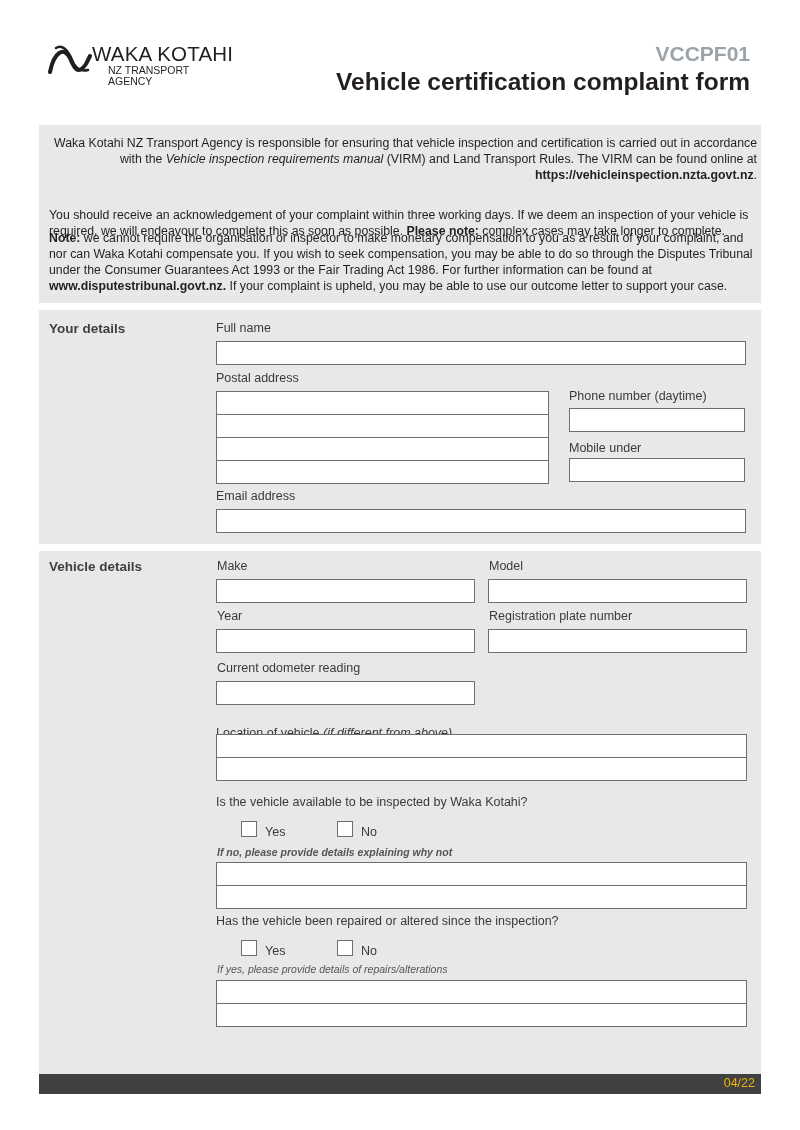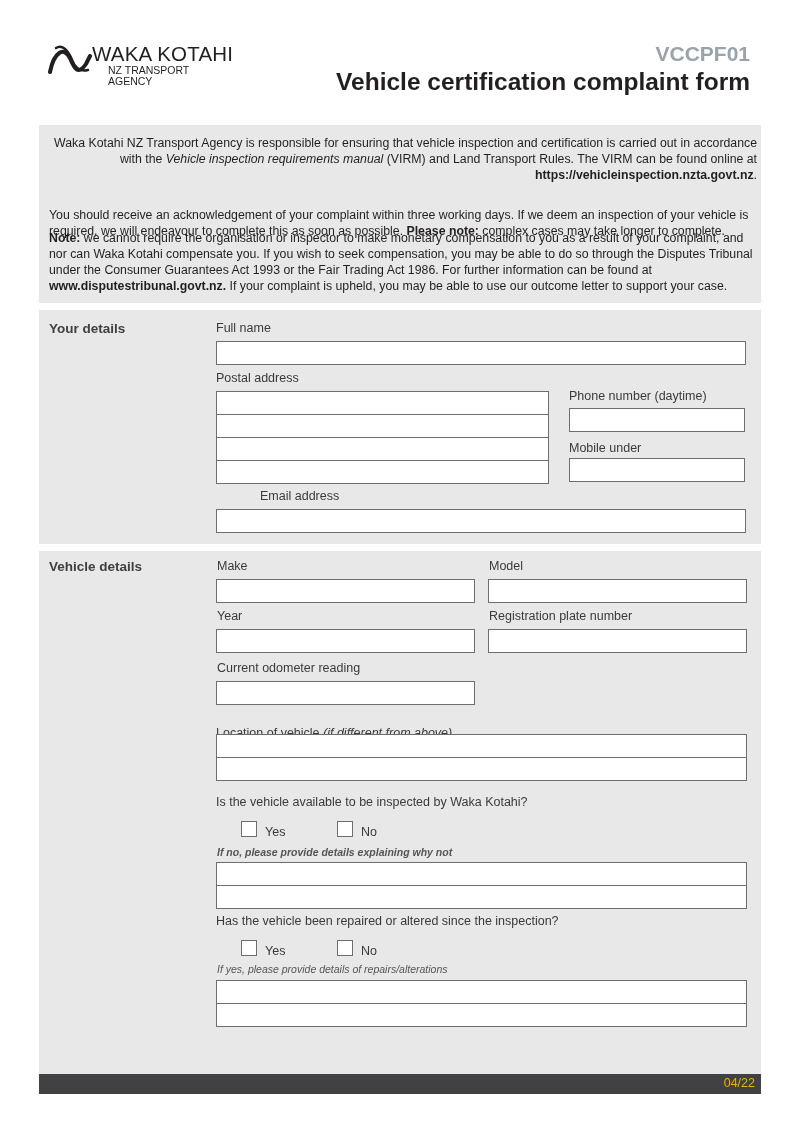--- a/index.html
+++ b/index.html
@@ -130,21 +130,21 @@
     <div style="height:24px;"></div>
     <div style="height:24px;"></div>
   </div>
 
   <div class="abs lbl" style="left:530px; top:79px;">Phone number (daytime)</div>
   <input class="abs field" style="left: 530px; top: 98px; width: 176px; height: 24px;" value="">
 
   <div class="abs lbl" style="left:530px; top:131px;">Mobile under</div>
   <input class="abs field" style="left: 530px; top: 148px; width: 176px; height: 24px;" value="">
 
-  <div class="abs lbl" style="left:177px; top:179px;margin-left:44px;">Email address</div>
+  <div class="abs lbl" style="left:177px; top:179px;">Email address</div>
   <input class="abs field" style="left: 177px; top: 199px; width: 530px; height: 24px;" value="">
 </div>
 
 <div class="abs panel" style="top:551px; height:523px;">
   <div class="section-title" style="top:8px;">Vehicle details</div>
 
   <div class="abs lbl" style="left:178px; top:8px;">Make</div>
   <input class="abs field" style="left: 177px; top: 28px; width: 259px; height: 24px;" value="">
 
   <div class="abs lbl" style="left:450px; top:8px;">Model</div>

